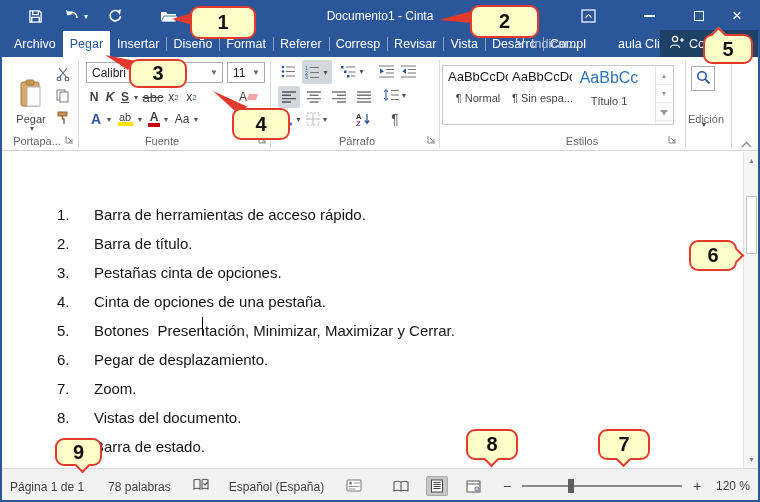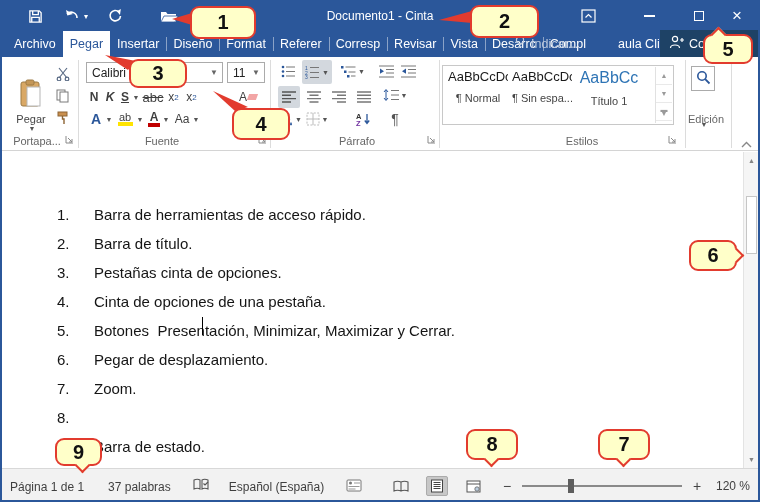--- a/index.html
+++ b/index.html
@@ -447,39 +447,40 @@
         <div class="docrow">
           <span class="docnum">6.</span>
           <span class="doctext">Pegar de desplazamiento.</span>
         </div>
         <div class="docrow">
           <span class="docnum">7.</span>
           <span class="doctext">Zoom.</span>
         </div>
         <div class="docrow">
           <span class="docnum">8.</span>
+          <span class="doctext">Vistas del documento.</span>
         </div>
         <div class="docrow">
           <span class="docnum">9.</span>
           <span class="doctext">Barra de estado.</span>
         </div>
       </div>
     <div class="cursor"></div>
   </div>
 
   <div class="vscroll">
     <div class="varrow" style="top:1px;">▲</div>
     <div class="vthumb"></div>
     <div class="varrow" style="bottom:1px;">▼</div>
   </div>
 
   <div class="statusbar">
     <div class="sleft">
       <span class="sitem">Página 1 de 1</span>
-      <span class="sitem" style="margin-left:24px;">37 palabras</span>
+      <span class="sitem" style="margin-left:24px;">78 palabras</span>
       <span class="sitem" style="margin-left:22px;">
         <svg width="16" height="14" viewBox="0 0 16 14">
             <path d="M1 2 q3.5-1.5 6 0 v9 q-2.5-1.5-6 0z M15 2 q-3.5-1.5-6 0 v9 q2.5-1.5 6 0z" fill="none" stroke="#555" stroke-width="1.1"></path>
             <path d="M10.5 5.5 l1.5 1.5 L15 4" fill="none" stroke="#555" stroke-width="1.2"></path>
           </svg>
       </span>
       <span class="sitem" style="margin-left:20px;">Español (España)</span>
       <span class="sitem" style="margin-left:22px;">
         <svg width="16" height="13" viewBox="0 0 16 13">
             <rect x="1" y="1" width="14" height="11" rx="1" fill="#fff" stroke="#777"></rect>

